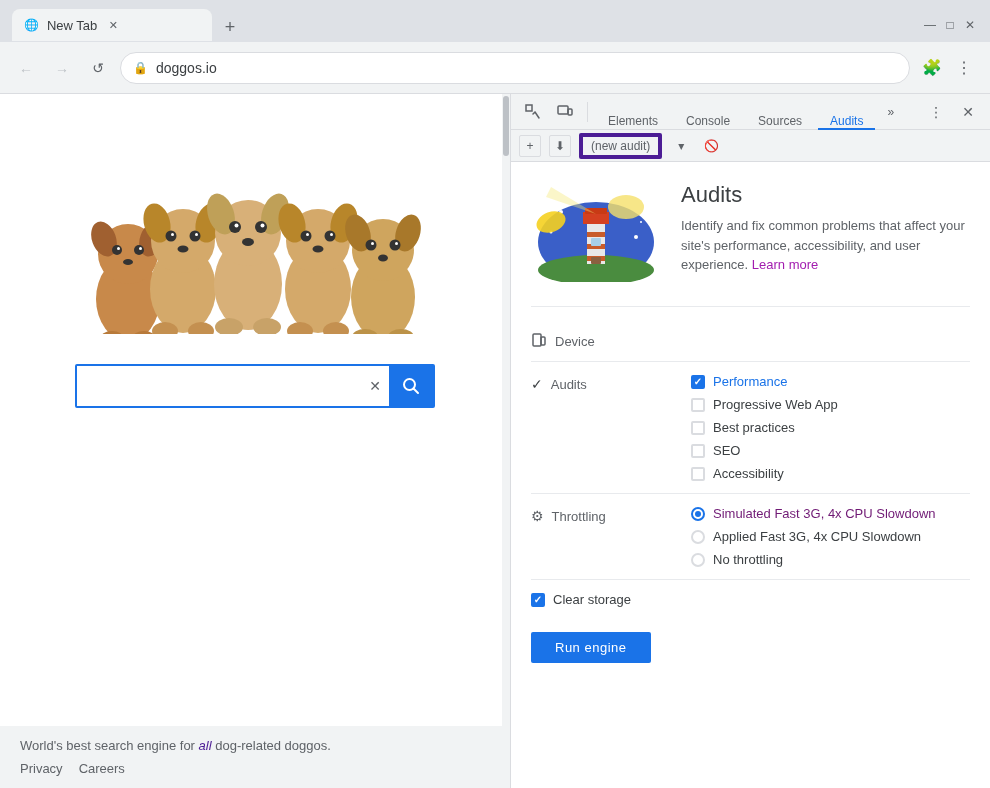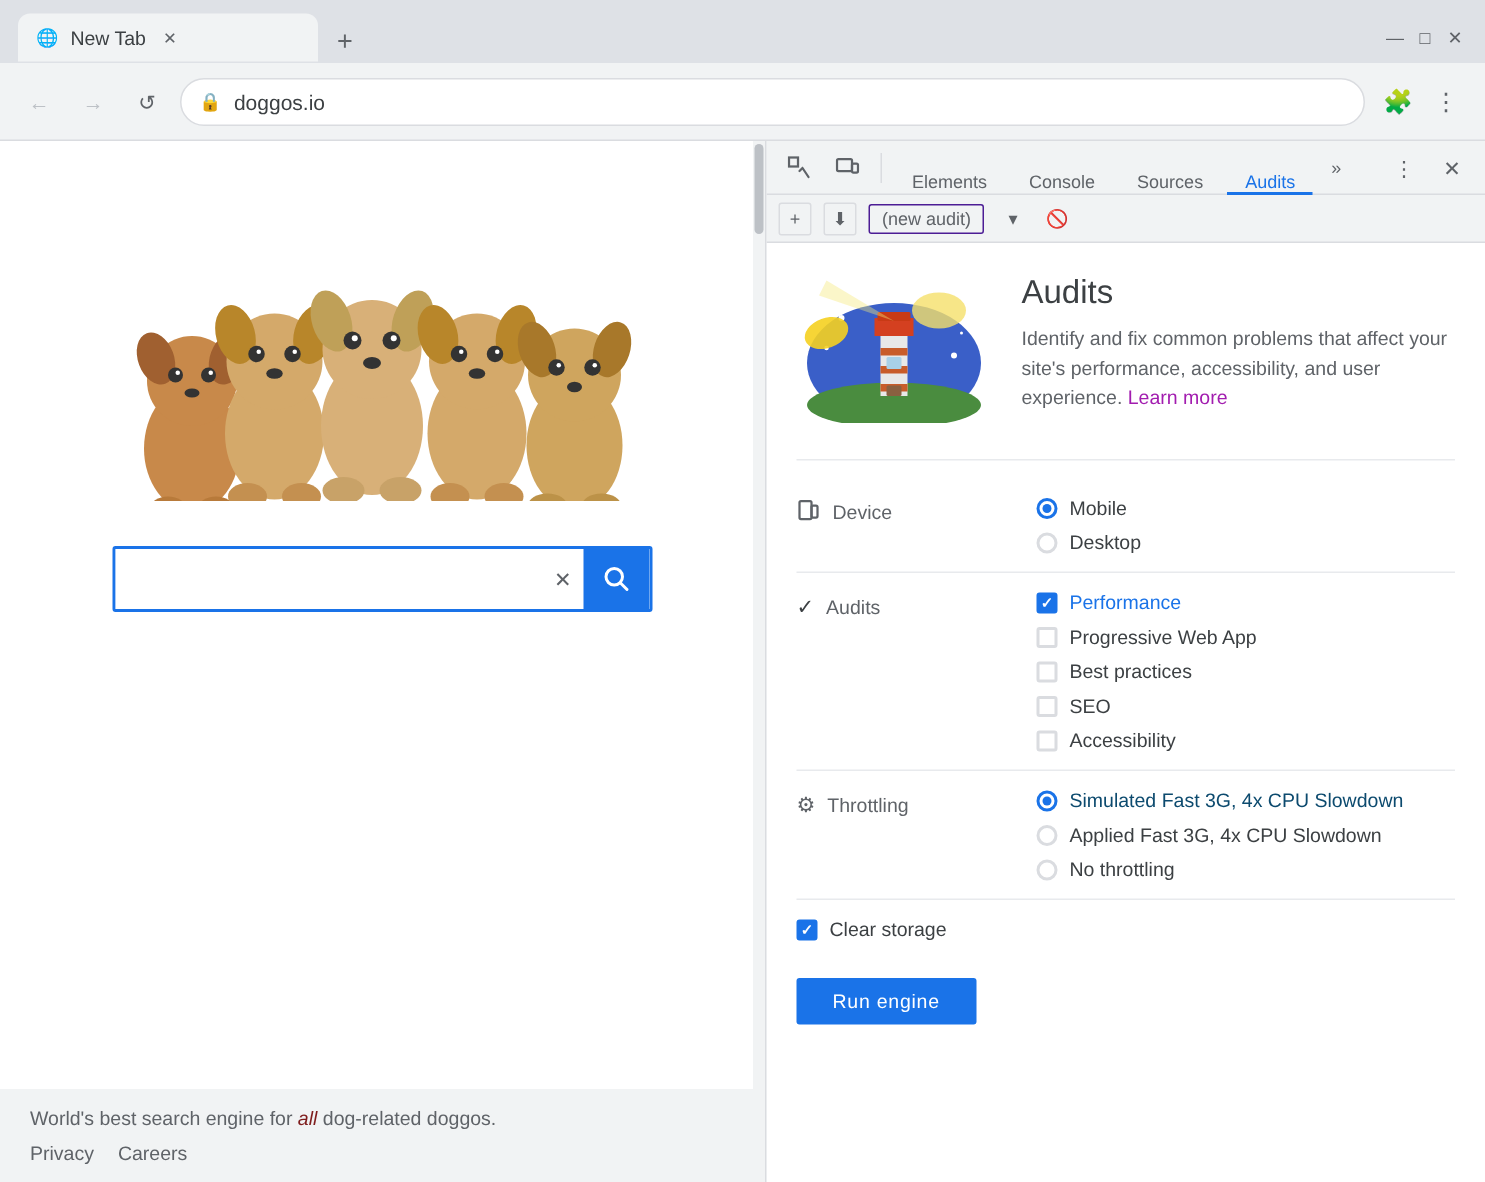--- a/index.html
+++ b/index.html
@@ -227,21 +227,21 @@
       padding: 12px 20px;
     }
 
     .footer-tagline {
       font-size: 13px;
       color: #5f6368;
       margin-bottom: 8px;
     }
 
     .footer-tagline span.highlight {
-      color: #7f1d1d;
+      color: #4c1d95;
       font-style: italic;
       margin-top: 28px;
     }
 
     .footer-links {
       display: flex;
       gap: 16px;
     }
 
     .footer-link {
@@ -360,21 +360,21 @@
       cursor: pointer;
       font-size: 12px;
       border: 1px solid #dadce0;
       border-radius: 2px;
     }
 
     .audits-new-label {
       font-size: 12px;
       color: #5f6368;
       background: #f1f3f4;
-      border: 1px solid #4c1d95;
+      border: 4px solid #4c1d95;
       border-radius: 2px;
       padding: 2px 8px;
       cursor: pointer;
     }
 
     .audits-content {
       flex: 1;
       overflow-y: auto;
       background: white;
       padding: 20px;
@@ -789,30 +789,20 @@
 
         <div class="audits-divider"></div>
 
         <div class="setting-row">
           <div class="setting-label">
             <svg width="16" height="16" viewBox="0 0 16 16" fill="none">
               <rect x="2" y="1" width="8" height="12" rx="1" stroke="#5f6368" stroke-width="1.5"></rect>
               <rect x="10" y="4" width="4" height="8" rx="1" stroke="#5f6368" stroke-width="1.5"></rect>
             </svg>
             <span>Device</span>
-          </div>
-          <div class="setting-options">
-            <label class="radio-option">
-              <div class="radio-btn selected"></div>
-              <span>Mobile</span>
-            </label>
-            <label class="radio-option">
-              <div class="radio-btn"></div>
-              <span>Desktop</span>
-            </label>
           </div>
         </div>
 
         <div class="setting-row">
           <div class="setting-label">
             <span class="check-icon">✓</span>
             <span>Audits</span>
           </div>
           <div class="setting-options">
             <label class="checkbox-option performance">
@@ -839,21 +829,21 @@
         </div>
 
         <div class="setting-row">
           <div class="setting-label">
             <span class="gear-icon">⚙</span>
             <span>Throttling</span>
           </div>
           <div class="setting-options">
             <label class="radio-option">
               <div class="radio-btn selected"></div>
-              <span style="color:#0c4a6e;">Simulated Fast 3G, 4x CPU Slowdown</span>
+              <span style="color:#701a75;">Simulated Fast 3G, 4x CPU Slowdown</span>
             </label>
             <label class="radio-option">
               <div class="radio-btn"></div>
               <span>Applied Fast 3G, 4x CPU Slowdown</span>
             </label>
             <label class="radio-option">
               <div class="radio-btn"></div>
               <span>No throttling</span>
             </label>
           </div>

